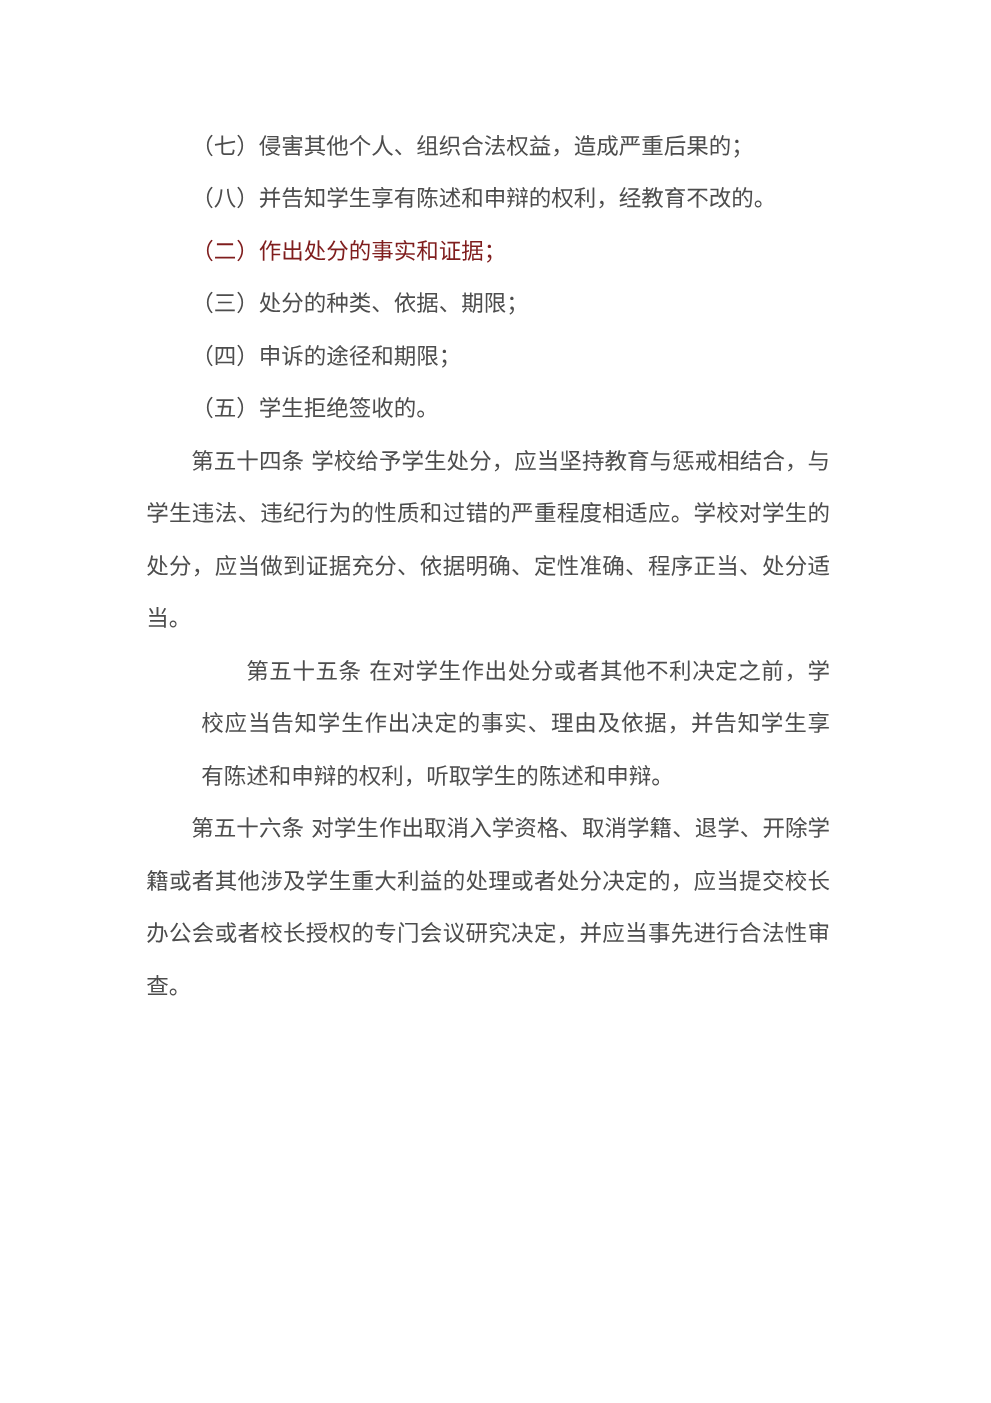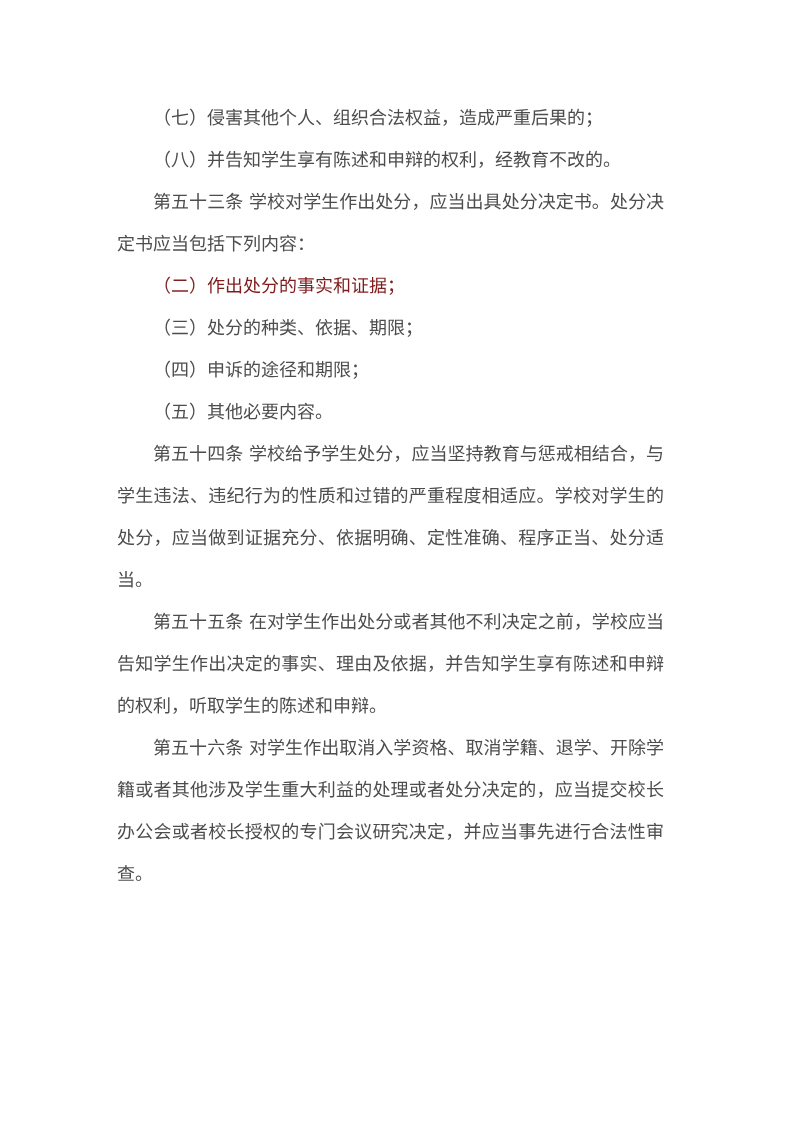--- a/index.html
+++ b/index.html
@@ -34,22 +34,21 @@
   }
 </style>
 </head>
 <body style="background: rgb(255, 255, 255);">
 
 <div class="page">
   <div class="doc-body">
 
   <p style="color: rgb(77, 77, 77);">（七）侵害其他个人、组织合法权益，造成严重后果的；</p>
       <p style="color: rgb(77, 77, 77);">（八）并告知学生享有陈述和申辩的权利，经教育不改的。</p>
-      <p style="color: rgb(77, 77, 77);">第五十三条 学校对学生作出处分，应当出具处分决定书。处分决定书应当包括下列内容：</p>
       <p style="color: #7f1d1d;">（二）作出处分的事实和证据；</p>
       <p style="color: rgb(77, 77, 77);">（三）处分的种类、依据、期限；</p>
       <p style="color: rgb(77, 77, 77);">（四）申诉的途径和期限；</p>
-      <p style="color: rgb(77, 77, 77);">（五）其他必要内容。</p>
+      <p style="color: rgb(77, 77, 77);">（五）学生拒绝签收的。</p>
       <p style="color: rgb(77, 77, 77);">第五十四条 学校给予学生处分，应当坚持教育与惩戒相结合，与学生违法、违纪行为的性质和过错的严重程度相适应。学校对学生的处分，应当做到证据充分、依据明确、定性准确、程序正当、处分适当。</p>
-      <p style="color: rgb(77, 77, 77);">第五十五条 在对学生作出处分或者其他不利决定之前，学校应当告知学生作出决定的事实、理由及依据，并告知学生享有陈述和申辩的权利，听取学生的陈述和申辩。</p>
+      <p style="color: rgb(77, 77, 77); margin-left: 44px;">第五十五条 在对学生作出处分或者其他不利决定之前，学校应当告知学生作出决定的事实、理由及依据，并告知学生享有陈述和申辩的权利，听取学生的陈述和申辩。</p>
       <p style="color: rgb(77, 77, 77);">第五十六条 对学生作出取消入学资格、取消学籍、退学、开除学籍或者其他涉及学生重大利益的处理或者处分决定的，应当提交校长办公会或者校长授权的专门会议研究决定，并应当事先进行合法性审查。</p>
     </div>
 </div>
 
 </body></html>

